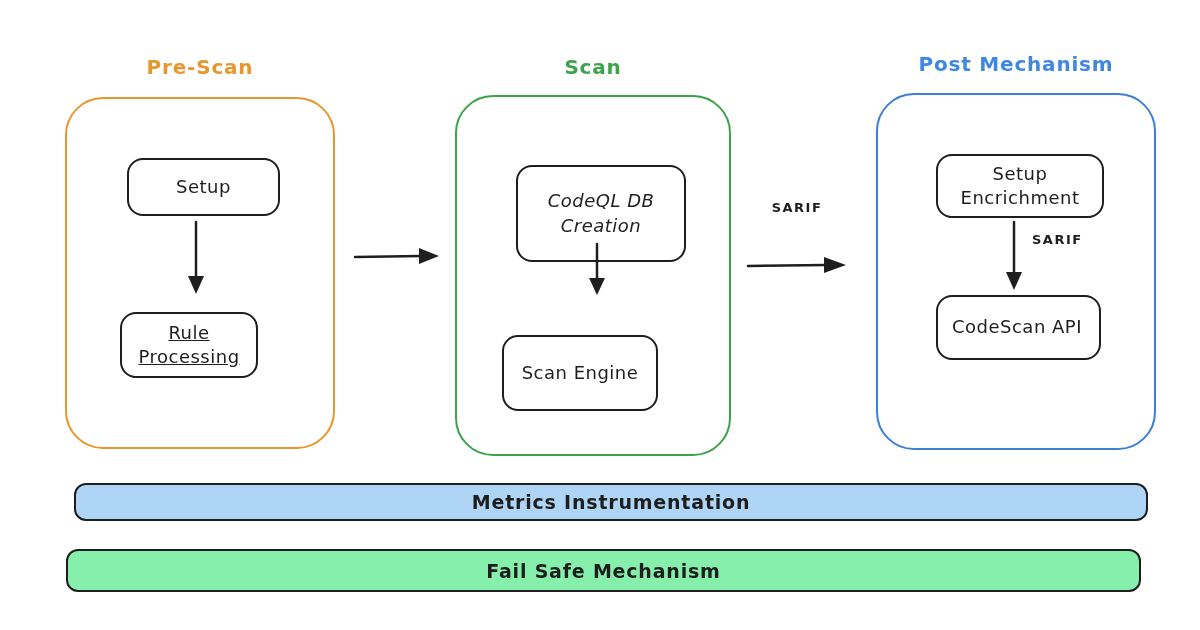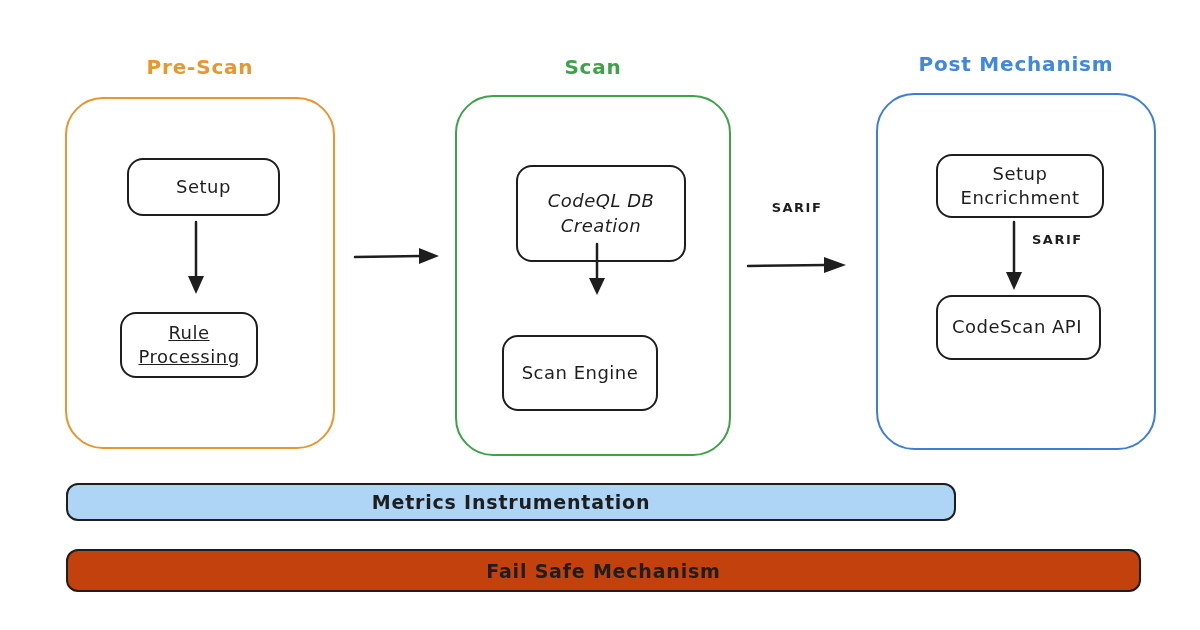--- a/index.html
+++ b/index.html
@@ -64,21 +64,21 @@
     border: 2.5px solid #1e1e1e;
     border-radius: 12px;
     display: flex;
     align-items: center;
     justify-content: center;
     font-size: 19px;
     font-weight: bold;
     letter-spacing: 0.8px;
   }
   .bar-metrics  { background: #aed5f6; }
-  .bar-failsafe { background: #c2410c; }
+  .bar-failsafe { background: #86efac; }
 </style>
 </head>
 <body>
 
 <div class="canvas">
 
   <div class="stage-title t-prescan" style="left:65px; top:55px; width:270px;">Pre-Scan</div>
   <div class="stage-title t-scan" style="left:455px; top:55px; width:276px;">Scan</div>
   <div class="stage-title t-post" style="left:876px; top:52px; width:280px;">Post Mechanism</div>
 
@@ -124,20 +124,20 @@
   </div>
   <svg class="arrow" style="left:1002px; top:220px;" width="24" height="72" viewBox="0 0 24 72">
     <line x1="12" y1="2" x2="12" y2="54" stroke="#1e1e1e" stroke-width="2.5" stroke-linecap="round"></line>
     <polygon points="4,52 20,52 12,70" fill="#1e1e1e"></polygon>
   </svg>
   <div class="conn-label" style="left:1032px; top:232px; width:100px; text-align:left;">SARIF</div>
   <div class="node" style="left:936px; top:295px; width:165px; height:65px;padding-left:9px;">
     <span>CodeScan API</span>
   </div>
 
-  <div class="bar bar-metrics" style="left:66px; top:483px; width:890px; height:38px;">
+  <div class="bar bar-metrics" style="left:74px; top:483px; width:1074px; height:38px;">
     <span>Metrics Instrumentation</span>
   </div>
   <div class="bar bar-failsafe" style="left:66px; top:549px; width:1075px; height:43px;">
     <span>Fail Safe Mechanism</span>
   </div>
 
 </div>
 
 </body></html>

